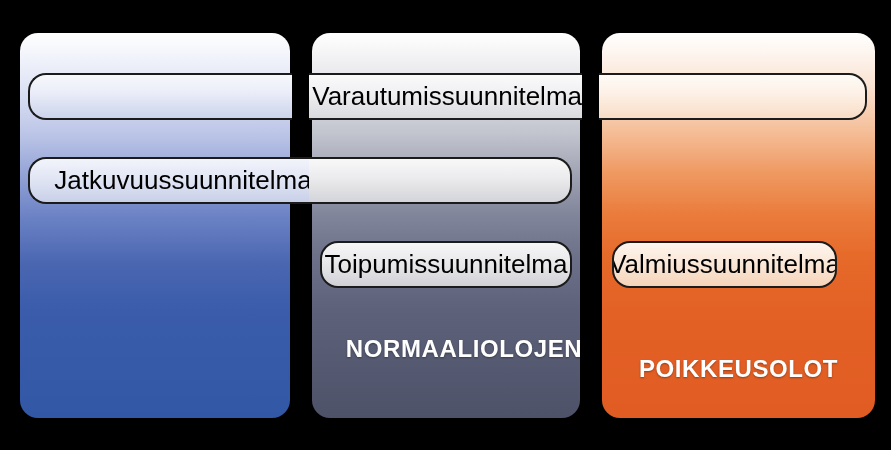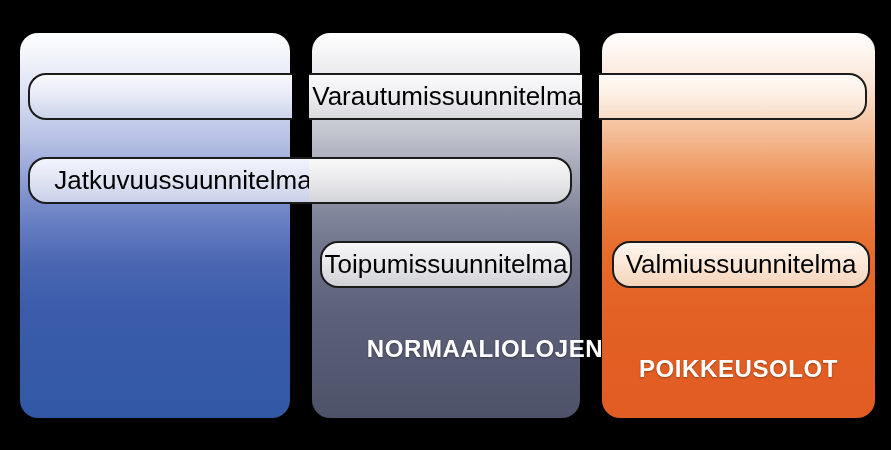--- a/index.html
+++ b/index.html
@@ -147,21 +147,21 @@
     font-size: 26px;
     border-radius: 18px;
   }
   #pill-toipumis {
     left: 320px;
     width: 252px;
     background: linear-gradient(to bottom, #f6f6f7 0%, #eaeaec 42%, #e2e2e5 62%, #d0d1d6 100%);
   }
   #pill-valmius {
     left: 612px;
-    width: 258px;
+    width: 225px;
     background: linear-gradient(to bottom, #fdf4ec 0%, #fbe9da 42%, #f9e2cf 62%, #f5d4ba 100%);
   }
 
   
   .col-label {
     position: absolute;
     text-align: center;
     color: #ffffff;
     font-weight: bold;
     font-size: 24px;
@@ -171,21 +171,20 @@
   }
   #label-normal {
     left: 20px;
     width: 270px;
     top: 355px;
   }
   #label-disturb {
     left: 312px;
     width: 304px;
     top: 335px;
-    padding-left: 21px;
   }
   #label-exception {
     left: 602px;
     width: 273px;
     top: 355px;
     text-align: center;
   }
 </style>
 </head>
 <body>

